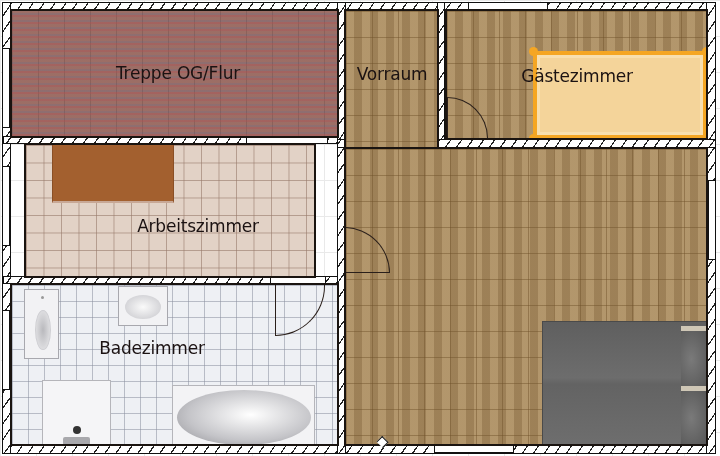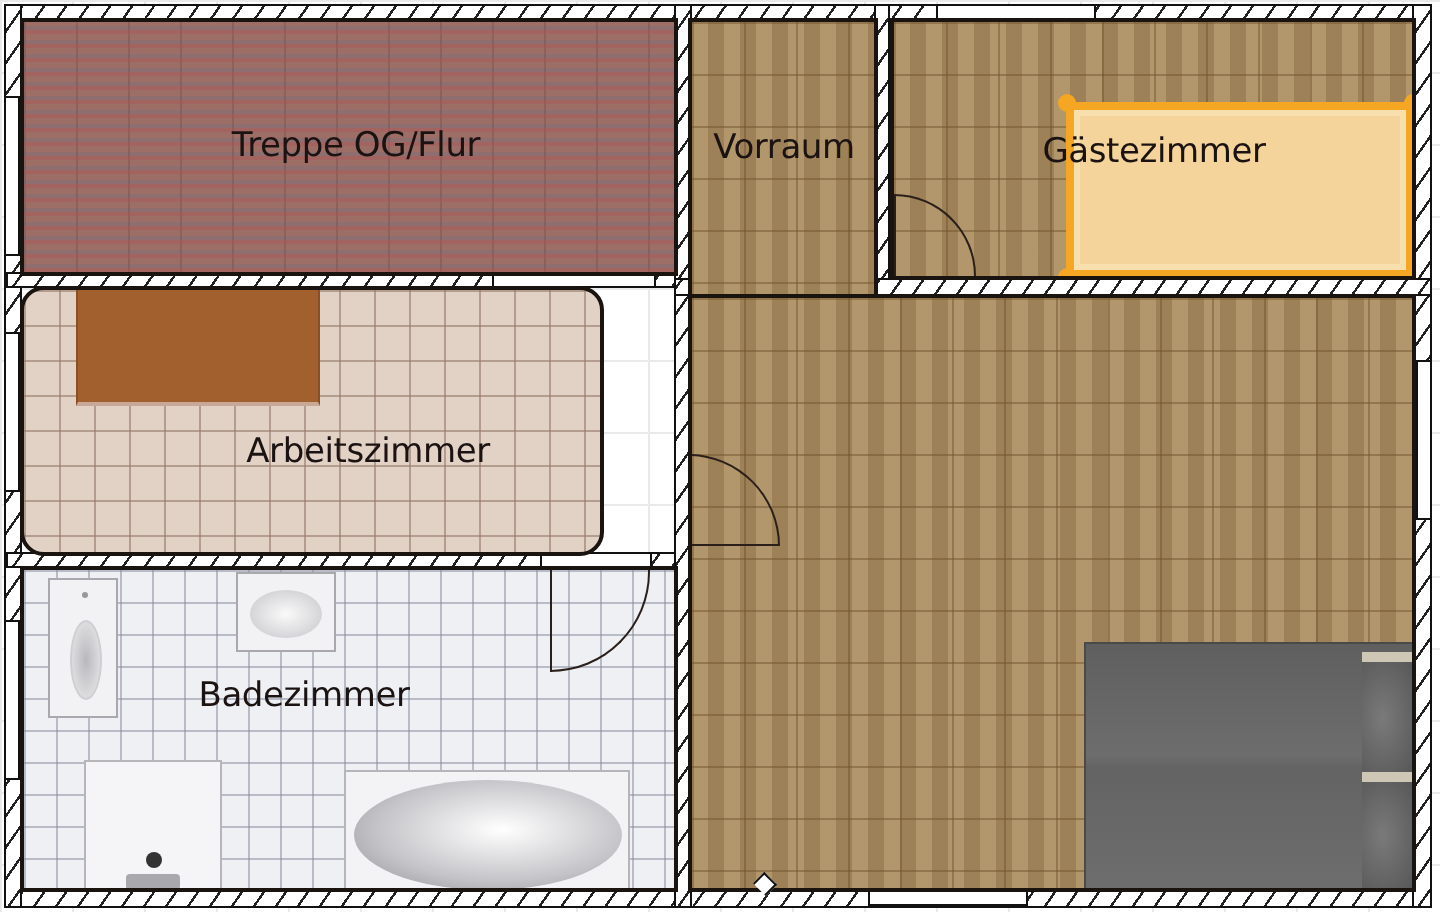--- a/index.html
+++ b/index.html
@@ -73,21 +73,21 @@
 
     <div class="obj" style="left:86px;top:40px;width:174px;height:88px;background:#f4d49a;border:4px solid #f5a623;box-shadow:inset 0 0 0 3px #f8dfae;">
       <span style="position:absolute;left:-8px;top:-8px;width:9px;height:9px;border-radius:50%;background:#f5a623;"></span>
       <span style="position:absolute;right:-8px;top:-8px;width:9px;height:9px;border-radius:50%;background:#f5a623;"></span>
       <span style="position:absolute;left:-8px;bottom:-8px;width:9px;height:9px;border-radius:50%;background:#f5a623;"></span>
       <span style="position:absolute;right:-8px;bottom:-8px;width:9px;height:9px;border-radius:50%;background:#f5a623;"></span>
     </div>
     <span class="label" style="left:130px;top:65px;">Gästezimmer</span>
   </div>
 
-  <div class="room tile-beige" style="left:10px;top:143px;width:292px;height:135px;border-radius:12px;">
+  <div class="room tile-beige" style="left:24px;top:143px;width:292px;height:135px;">
     <div class="obj" style="left:26px;top:0;width:122px;height:58px;background:#a3602f;border-bottom:2px solid #c8a896;border-left:1px solid #8a4f25;border-right:1px solid #8a4f25;"></div>
     <span class="label" style="left:172px;top:81px;">Arbeitszimmer</span>
   </div>
 
   <div class="room wood" style="left:344px;top:147px;width:364px;height:299px;">
 
     <div class="door-arc" style="left:-2px;top:78px;width:46px;height:46px;border-top:1.5px solid #2a1f1a;border-right:1.5px solid #2a1f1a;border-bottom:1.5px solid #2a1f1a;border-top-right-radius:46px;"></div>
 
     <div class="obj" style="left:196px;top:172px;width:166px;height:126px;background:linear-gradient(180deg,#5f5f5f,#6d6d6d 45%,#636363 50%,#6e6e6e);border:1px solid #4a4a4a;">
       <div style="position:absolute;right:0;top:4px;width:26px;height:56px;background:radial-gradient(ellipse at 40% 50%,#7a7a7a,#565656);border-top:5px solid #cfc7b6;"></div>

